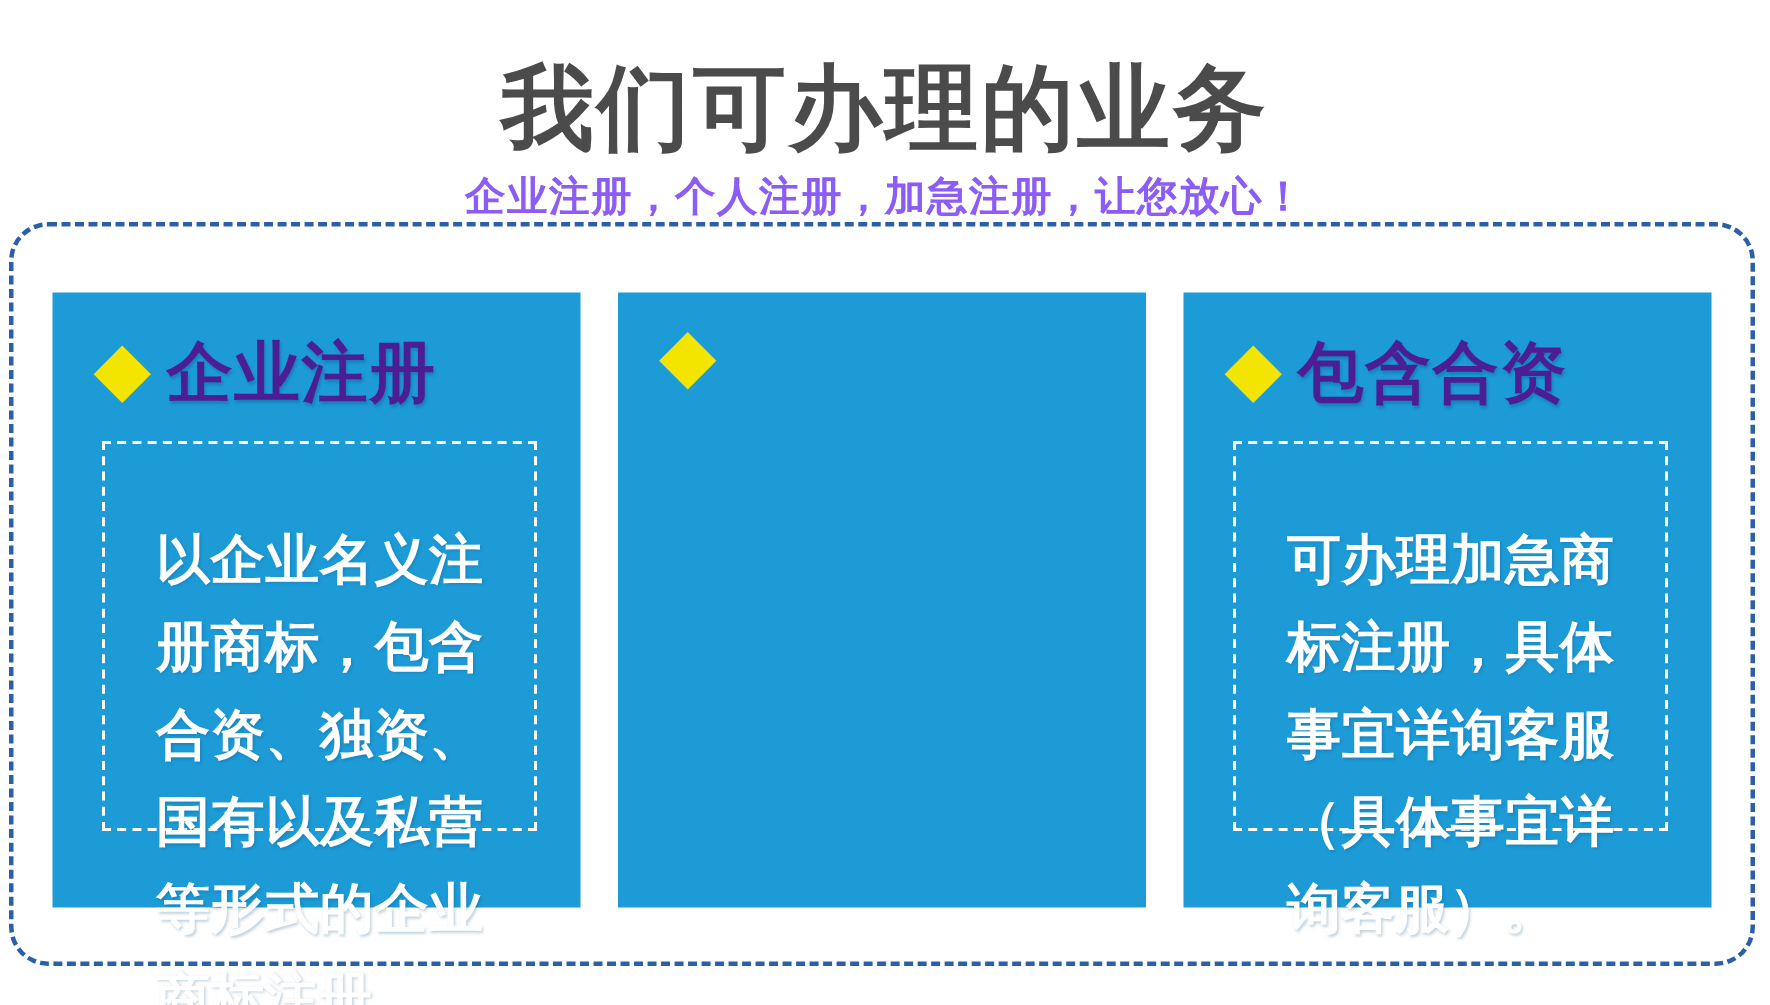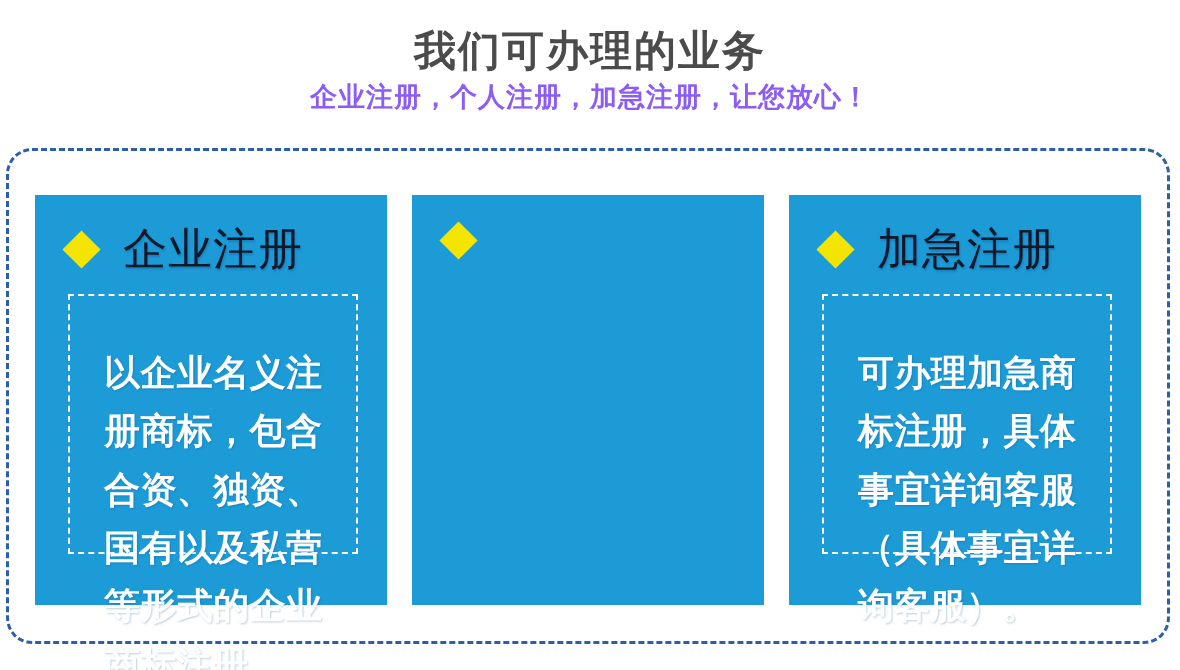--- a/index.html
+++ b/index.html
@@ -24,22 +24,22 @@
   
   .header {
     position: absolute;
     left: 0;
     top: 0;
     width: 1180px;
     text-align: center;
   }
   .main-title {
     margin: 0;
-    padding-top: 28px;
-    font-size: 42px;
+    padding-top: 40px;
+    font-size: 62px;
     line-height: 1.08;
     font-weight: bold;
     color: #4b4b4b;
     letter-spacing: 2px;
     white-space: nowrap;
   }
   .sub-title {
     margin: 0;
     padding-top: 10px;
     font-size: 27px;
@@ -97,26 +97,25 @@
     width: 27px;
     height: 27px;
     background: #f4e500;
     transform: rotate(45deg);
     flex: 0 0 auto;
     margin-right: 16px;
   }
   .card-title {
     font-size: 44px;
     line-height: 1;
-    font-weight: normal;
-    color: #0f172a;
+    font-weight: bold;
+    color: #4c1d95;
     letter-spacing: 1px;
     white-space: nowrap;
     text-shadow: 1px 2px 2px rgba(0, 70, 120, 0.30);
-    margin-left: 12px;
   }
 
   .card-body {
     position: absolute;
     left: 33px;
     top: 99px;
     width: 290px;
     height: 260px;
     box-sizing: border-box;
     border: 2px dashed #ffffff;
@@ -158,21 +157,21 @@
 
     <div class="card">
       <div class="card-head">
         <span class="diamond"></span>
       </div>
     </div>
 
     <div class="card">
       <div class="card-head">
         <span class="diamond"></span>
-        <span class="card-title">加急注册</span>
+        <span class="card-title">包含合资</span>
       </div>
       <div class="card-body">
         <p class="card-text">可办理加急商标注册，具体事宜详询客服（具体事宜详询客服）。</p>
       </div>
     </div>
 
   </div>
 </div>
 
 </body></html>

